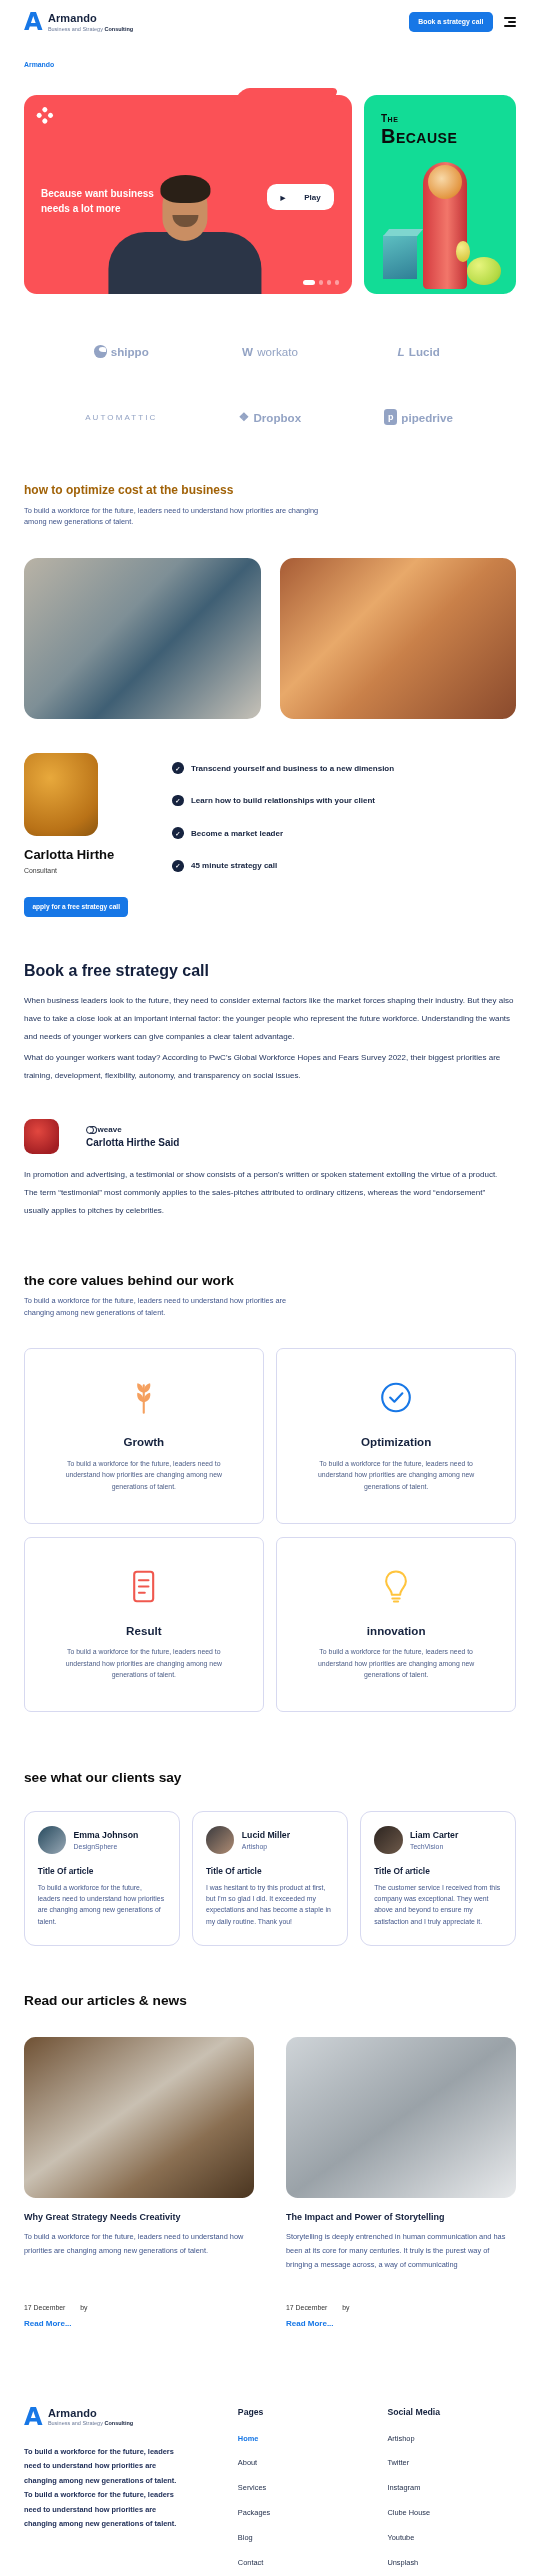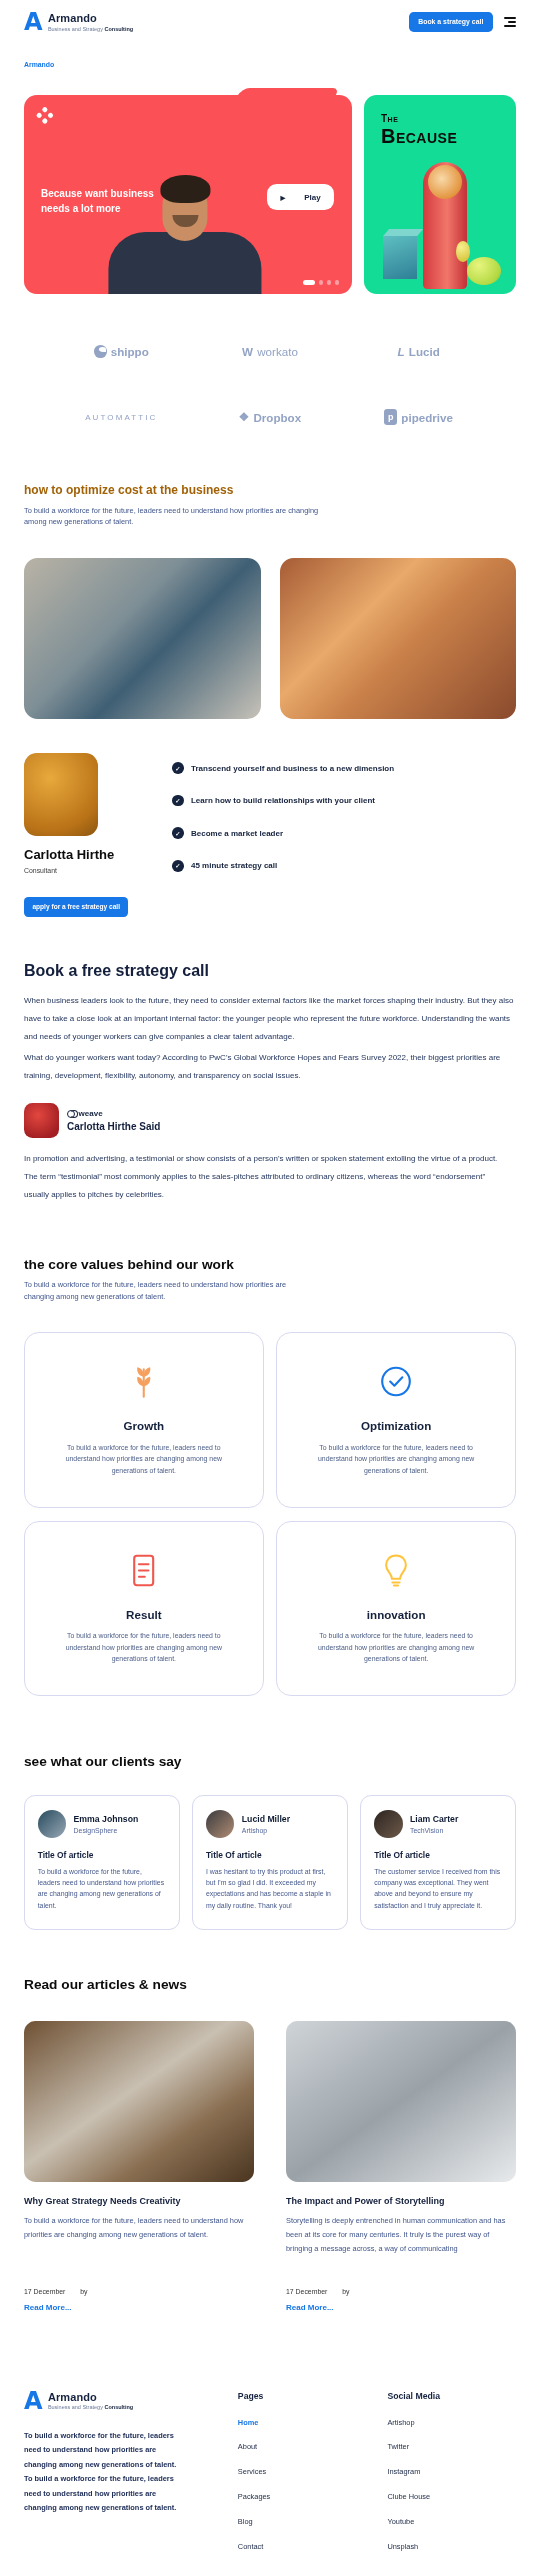--- a/index.html
+++ b/index.html
@@ -139,34 +139,34 @@
   .check-label { font-size: 8px; font-weight: 700; color: #16233f; }
   .apply-btn-wrap { margin-top: 23px; }
   .btn-small { background: #1777e6; color: #fff; border: none; cursor: pointer;
     font-family: inherit; font-weight: 700; font-size: 6.6px; padding: 6.9px 8.4px; border-radius: 4.2px; }
 
   
   .strategy { margin-top: 45px; }
   .strategy h2 { color: #131f3c; font-size: 16px; font-weight: 800; }
   .strategy p { margin-top: 11.6px; font-size: 8px; line-height: 2.25; color: #24365e; font-weight: 500; }
   .strategy p + p { margin-top: 3.2px; }
-  .quote { display: flex; gap: 8px; margin-top: 18px; align-items: center; }
+  .quote { display: flex; gap: 27px; margin-top: 34px; align-items: center; }
   .quote-avatar { width: 35px; height: 35px; border-radius: 8.4px; min-width: 35px;
     background: radial-gradient(circle at 40% 35%, #e2473f, #a31f23 75%); }
   .quote-brand { display: flex; align-items: center; gap: 3.2px; font-size: 8px; font-weight: 600; color: #16233f; }
   .weave-mark { display: inline-block; width: 8.4px; height: 7.4px; position: relative; }
   .weave-mark::before, .weave-mark::after { content: ""; position: absolute; top: 0; width: 6.3px; height: 6.3px;
     border: 1.3px solid #16233f; border-radius: 50%; }
   .weave-mark::after { left: 3.2px; border-left-color: transparent; }
   .quote-author { font-size: 10px; font-weight: 800; color: #131f3c; margin-top: 3.2px; }
   .quote-text { margin-top: 13.7px; font-size: 7.1px; line-height: 1.8; color: #32415f; max-width: 485px; }
 
   
   .values-grid { display: grid; grid-template-columns: 1fr 1fr; gap: 12.7px; margin-top: 29.5px; }
-  .value-card { border: 0.8px solid #d7d9f0; border-radius: 15px; padding: 31px 24px; text-align: center; }
+  .value-card { border: 0.8px solid #d7d9f0; border-radius: 7px; padding: 31px 24px; text-align: center; }
   .value-icon { display: inline-block; height: 35px; }
   .value-title { margin-top: 18px; font-size: 11.6px; font-weight: 800; color: #14213d; }
   .value-desc { margin-top: 9.5px; font-size: 6.9px; line-height: 1.65; color: #4a5c86; }
 
   
   .clients-grid { display: grid; grid-template-columns: 1fr 1fr 1fr; gap: 12.7px; margin-top: 26px; }
   .client-card { border: 0.8px solid #d7d9f0; border-radius: 11px; padding: 13.7px 12.7px 18px; }
   .client-head { display: flex; align-items: center; gap: 7.4px; }
   .client-avatar { width: 28.5px; height: 28.5px; border-radius: 50%; min-width: 28.5px; }
   .av-emma { background: linear-gradient(135deg, #274a5e, #98a8b5); }

